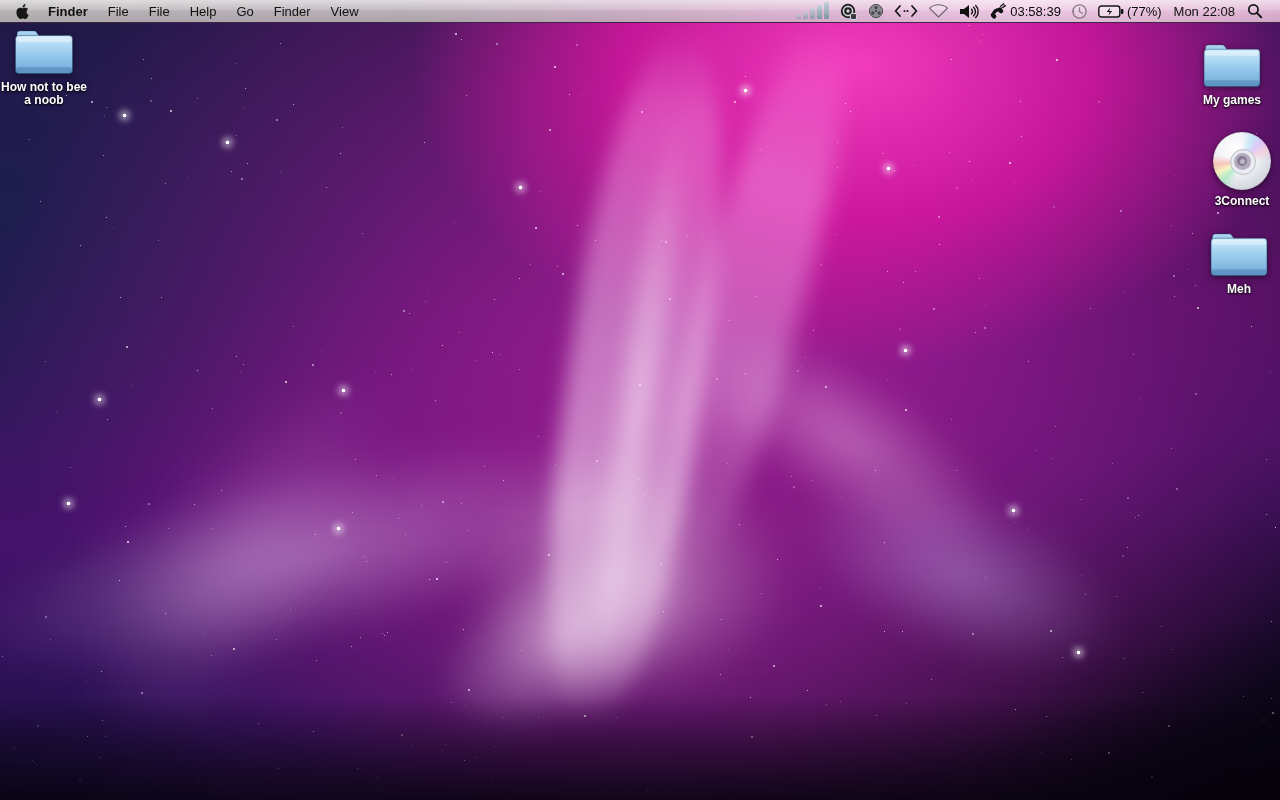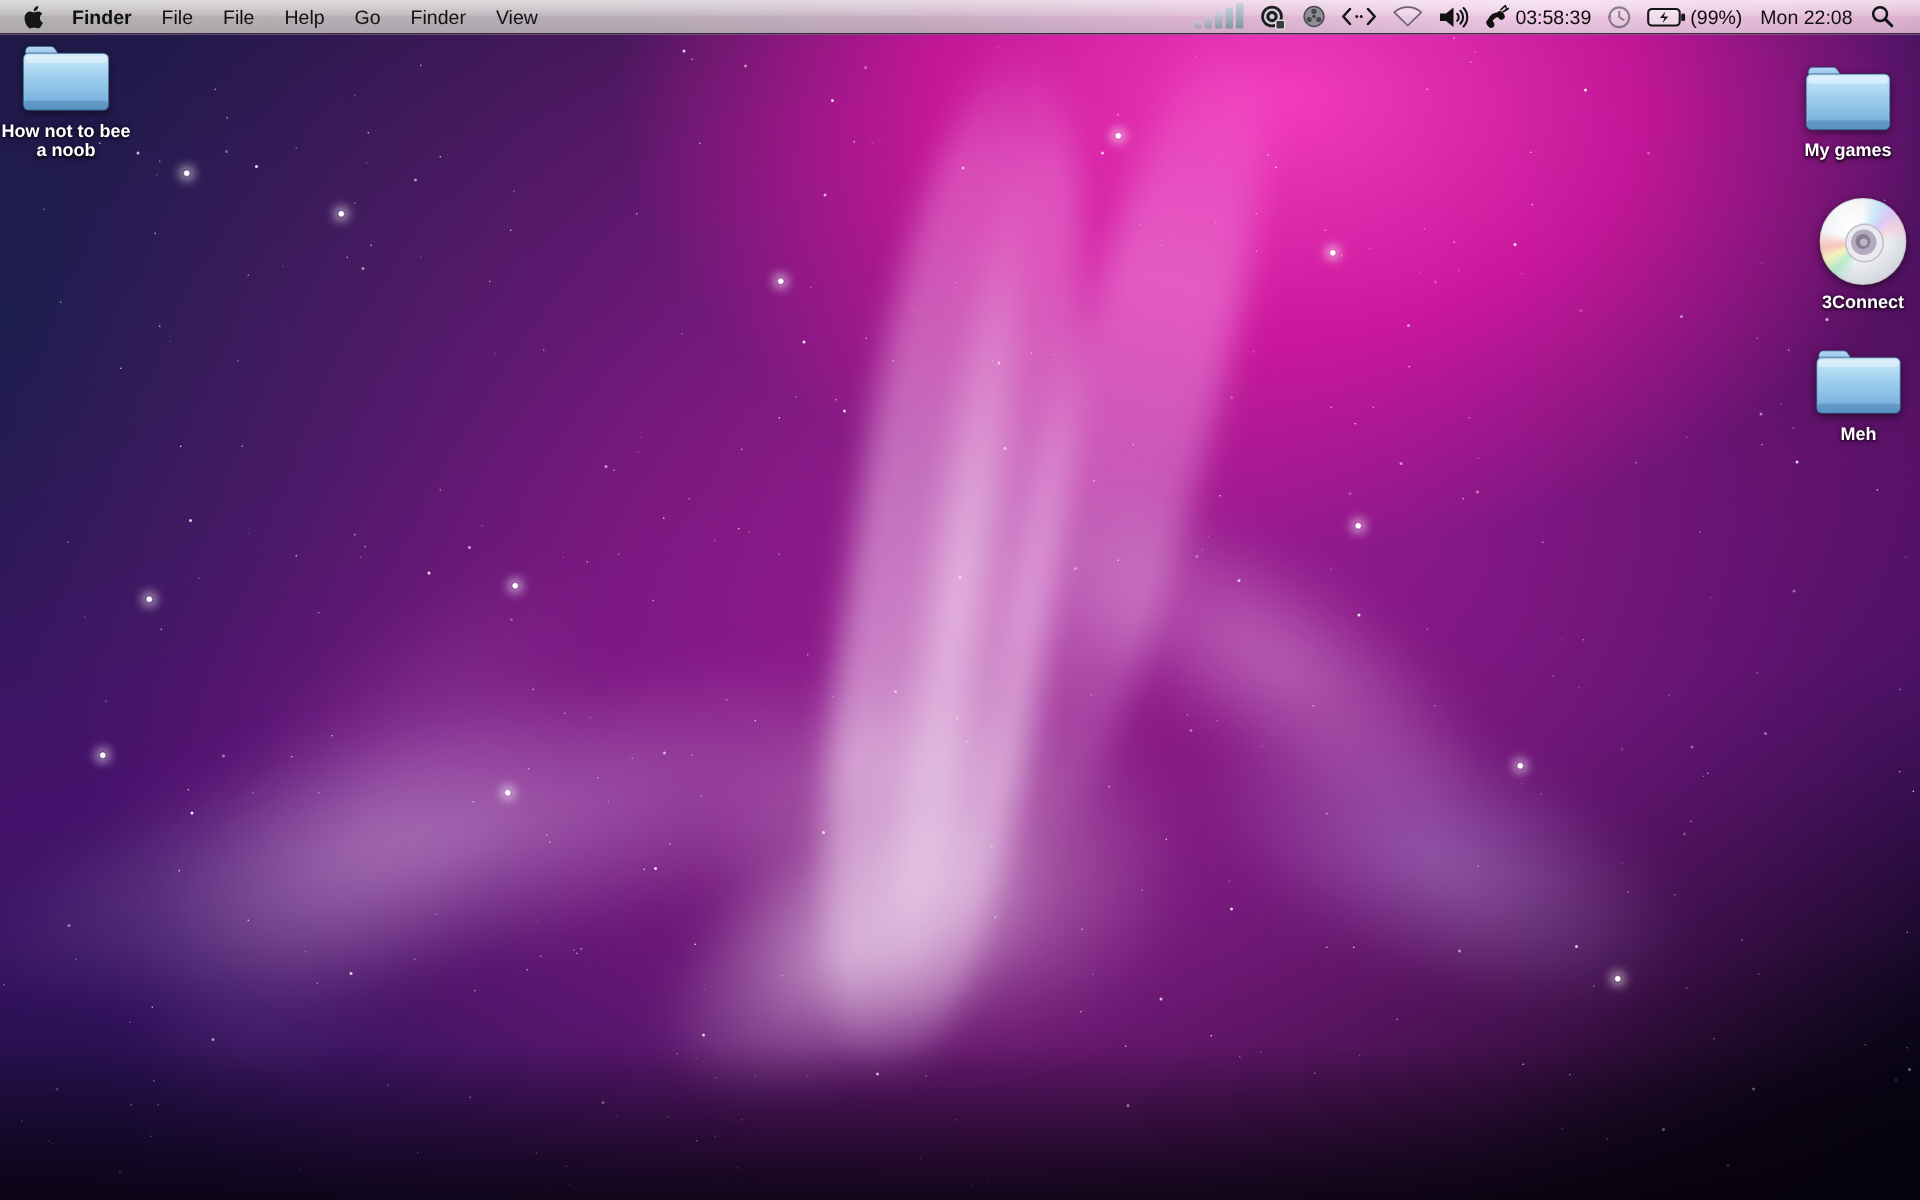--- a/index.html
+++ b/index.html
@@ -538,21 +538,21 @@
           <path d="M8.5 4.6 V8.5 L11.4 10.2" fill="none" stroke="#3c3c42" stroke-width="1.3" stroke-linecap="round"></path>
           <path d="M2.2 6.5 L0.8 8.6 L3.4 8.9 Z" fill="#3c3c42"></path>
         </svg>
       </div>
       <div class="st">
         <svg width="26" height="13" viewBox="0 0 26 13">
           <rect x="0.8" y="1" width="21" height="11" rx="2.5" fill="rgba(255,255,255,.4)" stroke="#151515" stroke-width="1.4"></rect>
           <rect x="22.8" y="4" width="2.6" height="5" rx="1" fill="#151515"></rect>
           <path d="M12.3 2.6 L8.6 7 h3 l-1.2 3.4 L14.2 6 h-3 Z" fill="#151515"></path>
         </svg>
-        <span class="st-text">(99%)</span>
+        <span class="st-text">(77%)</span>
       </div>
       <div class="st clocktxt">Mon 22:08</div>
       <div class="st">
         <svg width="16" height="16" viewBox="0 0 16 16">
           <circle cx="6.4" cy="6.4" r="4.6" fill="none" stroke="#141414" stroke-width="1.7"></circle>
           <line x1="9.9" y1="9.9" x2="14.2" y2="14.2" stroke="#141414" stroke-width="2" stroke-linecap="round"></line>
         </svg>
       </div>
     </div>
   </div>

